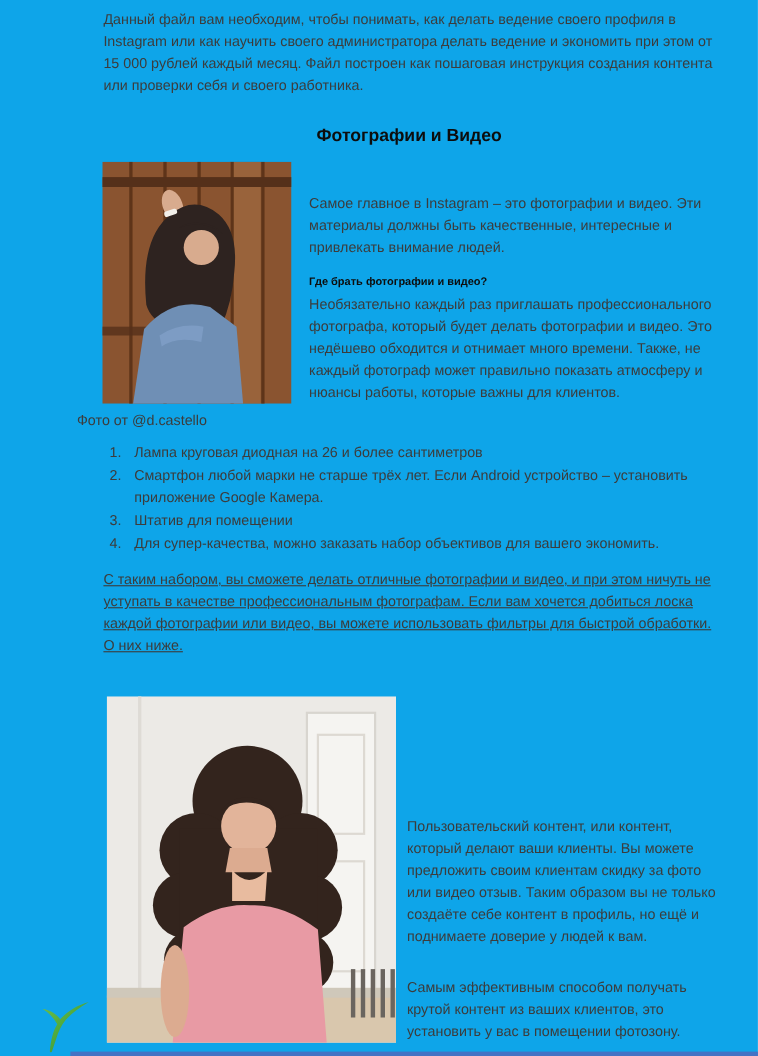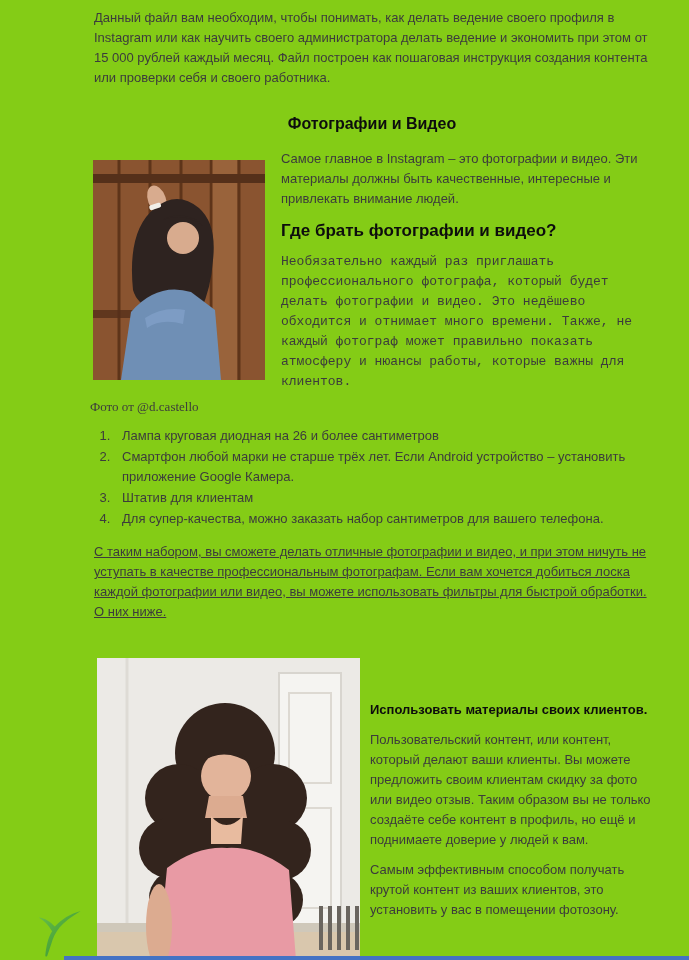--- a/index.html
+++ b/index.html
@@ -1,50 +1,50 @@
 <!DOCTYPE html>
 <html lang="ru"><head>
 <meta charset="utf-8">
 <style>
   html,body{margin:0;padding:0;background:#ffffff;}
   .doc{
     position:relative;
     width:689px;height:960px;
-    background:#84cc16;
+    background:#0ea5e9;
     font-family:"Liberation Sans","DejaVu Sans",sans-serif;
     color:#3c3c3c;
     font-size:13px;line-height:20px;
     overflow:hidden;
   }
   p{margin:0;}
   .intro{margin:8px 38px 0 94px;}
   .main-heading{
     margin:26px 39px 0 94px;
     text-align:center;
     font-size:16px;font-weight:bold;color:#0d0d0d;
     line-height:20px;
   }
-  .row{display:flex;align-items:center;}
+  .row{display:flex;align-items:flex-end;}
   .row1{margin:13px 0 0 93px;}
   .row1 .photo{width:172px;height:220px;flex:0 0 auto;display:block;}
   .row1 .col{width:374px;margin-left:16px;}
   .lead{margin-top:2px;}
-  .sub-q{margin-top:12px;font-weight:bold;color:#0d0d0d;font-size:17px;}
+  .sub-q{margin-top:12px;font-weight:bold;color:#0d0d0d;font-size:10px;}
   .sub-m{margin-top:11px;font-weight:bold;color:#0d0d0d;}
-  .body-par{margin-top:11px;font-family:Liberation Mono, monospace;}
-  .caption{margin:5px 38px 0 90px;font-family:Liberation Serif, serif;}
+  .body-par{}
+  .caption{margin:5px 38px 0 70px;}
   .needs-label{margin:15px 38px 0 94px;}
   ol.needs{margin:9px 38px 0 94px;padding:0 0 0 20px;}
   ol.needs li{padding-left:8px;margin-top:1px;}
   .conclusion{margin:13px 34px 0 94px;text-decoration:underline;}
   .row2{margin:24px 0 0 97px;}
   .row2 .photo{width:263px;height:315px;flex:0 0 auto;display:block;margin-top:12px;}
   .row2 .col{width:292px;margin-left:10px;}
   .ugc-head{font-weight:bold;color:#0d0d0d;}
-  .ugc-par{margin-top:10px;}
+  .ugc-par{margin-top:27px;}
   .brand-logo{position:absolute;left:36px;top:910px;width:58px;height:48px;}
   .footer-rule{position:absolute;left:64px;right:0;bottom:0;height:4px;background:#4472C4;}
 </style>
 </head>
 <body>
 
 <div class="doc">
 
   <p class="intro">Данный файл вам необходим, чтобы понимать, как делать ведение своего профиля в Instagram или как научить своего администратора делать ведение и экономить при этом от 15 000 рублей каждый месяц. Файл построен как пошаговая инструкция создания контента или проверки себя и своего работника.</p>
 
@@ -77,22 +77,22 @@
       <p class="body-par">Необязательно каждый раз приглашать профессионального фотографа, который будет делать фотографии и видео. Это недёшево обходится и отнимает много времени. Также, не каждый фотограф может правильно показать атмосферу и нюансы работы, которые важны для клиентов.</p>
     </div>
   </div>
 
   <p class="caption">Фото от @d.castello</p>
 
 
   <ol class="needs">
     <li>Лампа круговая диодная на 26 и более сантиметров</li>
     <li>Смартфон любой марки не старше трёх лет. Если Android устройство – установить приложение Google Камера.</li>
-    <li>Штатив для клиентам</li>
-    <li>Для супер-качества, можно заказать набор сантиметров для вашего телефона.</li>
+    <li>Штатив для помещении</li>
+    <li>Для супер-качества, можно заказать набор объективов для вашего экономить.</li>
   </ol>
 
   <p class="conclusion">С таким набором, вы сможете делать отличные фотографии и видео, и при этом ничуть не уступать в качестве профессиональным фотографам. Если вам хочется добиться лоска каждой фотографии или видео, вы можете использовать фильтры для быстрой обработки. О них ниже.</p>
 
   <div class="row row2">
     <svg class="photo" viewBox="0 0 263 315" xmlns="http://www.w3.org/2000/svg" preserveAspectRatio="none">
       <rect width="263" height="315" fill="#eceae6"></rect>
       <rect x="182" y="15" width="62" height="255" fill="#f5f4f1" stroke="#d8d5cf" stroke-width="2"></rect>
       <rect x="192" y="35" width="42" height="90" fill="none" stroke="#ddd9d2" stroke-width="2"></rect>
       <rect x="192" y="150" width="42" height="100" fill="none" stroke="#ddd9d2" stroke-width="2"></rect>
@@ -117,21 +117,20 @@
         <rect x="66" y="120" width="126" height="130"></rect>
       </g>
       <circle cx="129" cy="118" r="25" fill="#e2b49a"></circle>
       <path d="M104 104 Q128 88 154 106 Q146 92 128 92 Q112 92 104 104 Z" fill="#33241d"></path>
       <path d="M112 138 L146 138 L150 160 L108 160 Z" fill="#dcab90"></path>
       <path d="M60 315 L70 210 Q100 188 130 190 Q160 188 192 212 L200 315 Z" fill="#e89aa4"></path>
       <path d="M114 158 Q129 176 146 158 L144 186 L114 186 Z" fill="#e8bb9f"></path>
       <ellipse cx="62" cy="268" rx="13" ry="42" fill="#dcab90"></ellipse>
     </svg>
     <div class="col">
-      <p class="ugc-head">Использовать материалы своих клиентов.</p>
       <p class="ugc-par">Пользовательский контент, или контент, который делают ваши клиенты. Вы можете предложить своим клиентам скидку за фото или видео отзыв. Таким образом вы не только создаёте себе контент в профиль, но ещё и поднимаете доверие у людей к вам.</p>
       <p class="ugc-par">Самым эффективным способом получать крутой контент из ваших клиентов, это установить у вас в помещении фотозону.</p>
     </div>
   </div>
 
   <svg class="brand-logo" viewBox="0 0 60 52" xmlns="http://www.w3.org/2000/svg">
     <defs>
       <linearGradient id="gy" x1="0" y1="0" x2="1" y2="1">
         <stop offset="0" stop-color="#6cc04a"></stop>
         <stop offset="1" stop-color="#2f8f2f"></stop>

